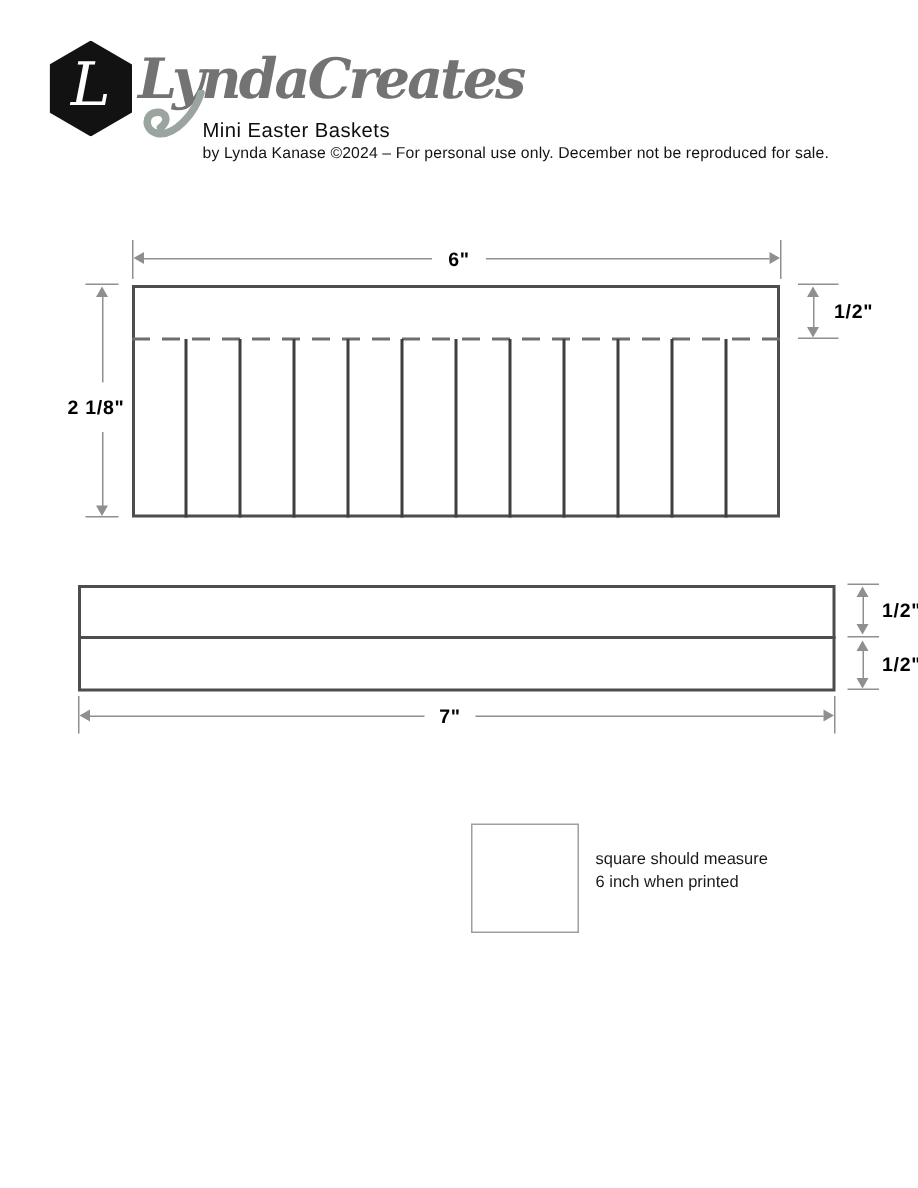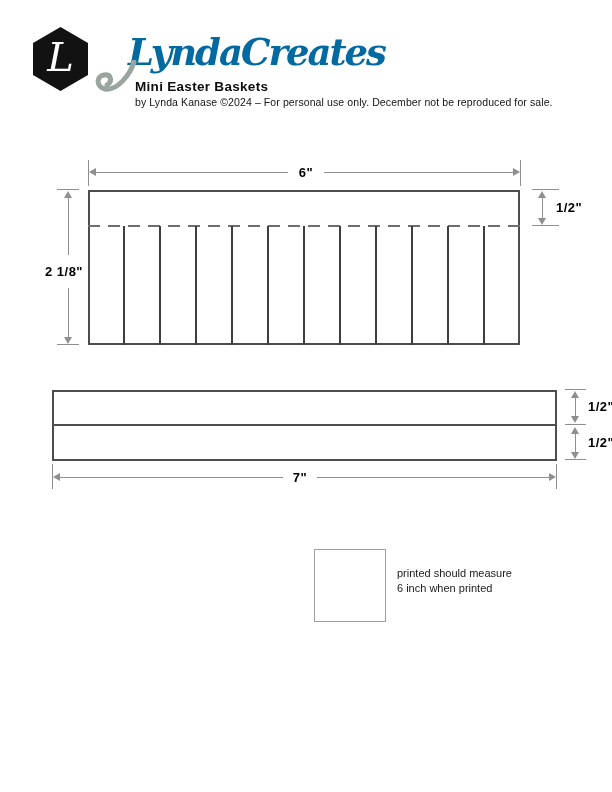--- a/index.html
+++ b/index.html
@@ -18,26 +18,26 @@
     clip-path:polygon(50% 0%,100% 25%,100% 75%,50% 100%,0% 75%,0% 25%);
     display:flex;align-items:center;justify-content:center;
   }
   .logo-hex span{
     color:#ffffff;font-family:"DejaVu Serif",serif;font-style:italic;
     font-size:40px;line-height:1;transform:translateY(-2px);
   }
   .brand{
     position:absolute;left:92px;top:30px;
     font-family:"DejaVu Serif",serif;font-style:italic;font-weight:700;
-    font-size:37px;letter-spacing:-2px;color:#0369a1;white-space:nowrap;margin-left:36px;
+    font-size:37px;letter-spacing:-2px;color:#737373;white-space:nowrap;
   }
   .swash{position:absolute;left:94px;top:60px;}
   .doc-title{
     position:absolute;left:135px;top:79px;
-    font-size:13.5px;font-weight:700;letter-spacing:.3px;color:#0d0d0d;
+    font-size:13.5px;font-weight:400;letter-spacing:.3px;color:#0d0d0d;
   }
   .doc-byline{
     position:absolute;left:135px;top:96px;
     font-size:10.5px;color:#141414;letter-spacing:.1px;white-space:nowrap;
   }
   
   .hl{position:absolute;height:1px;background:#8f8f8f;}
   .vl{position:absolute;width:1px;background:#8f8f8f;}
   .tri{position:absolute;width:0;height:0;border:4px solid transparent;}
   .tri.up{border-bottom:7px solid #8f8f8f;border-top:0;}
@@ -143,17 +143,17 @@
   <div class="vl" style="left:52px;top:464px;height:25px;"></div>
   <div class="vl" style="left:556px;top:464px;height:25px;"></div>
   <div class="tri left" style="left:53px;top:473px;"></div>
   <div class="hl" style="left:60px;top:477px;width:223px;"></div>
   <div class="dim-label center" style="left:283px;top:470px;width:34px;">7"</div>
   <div class="hl" style="left:317px;top:477px;width:232px;"></div>
   <div class="tri right" style="left:549px;top:473px;"></div>
 
   <div class="cal-square"></div>
   <div class="cal-note">
-    <div>printed should measure</div>
+    <div>square should measure</div>
     <div>6 inch when printed</div>
   </div>
 
 </div>
 
 </body></html>

